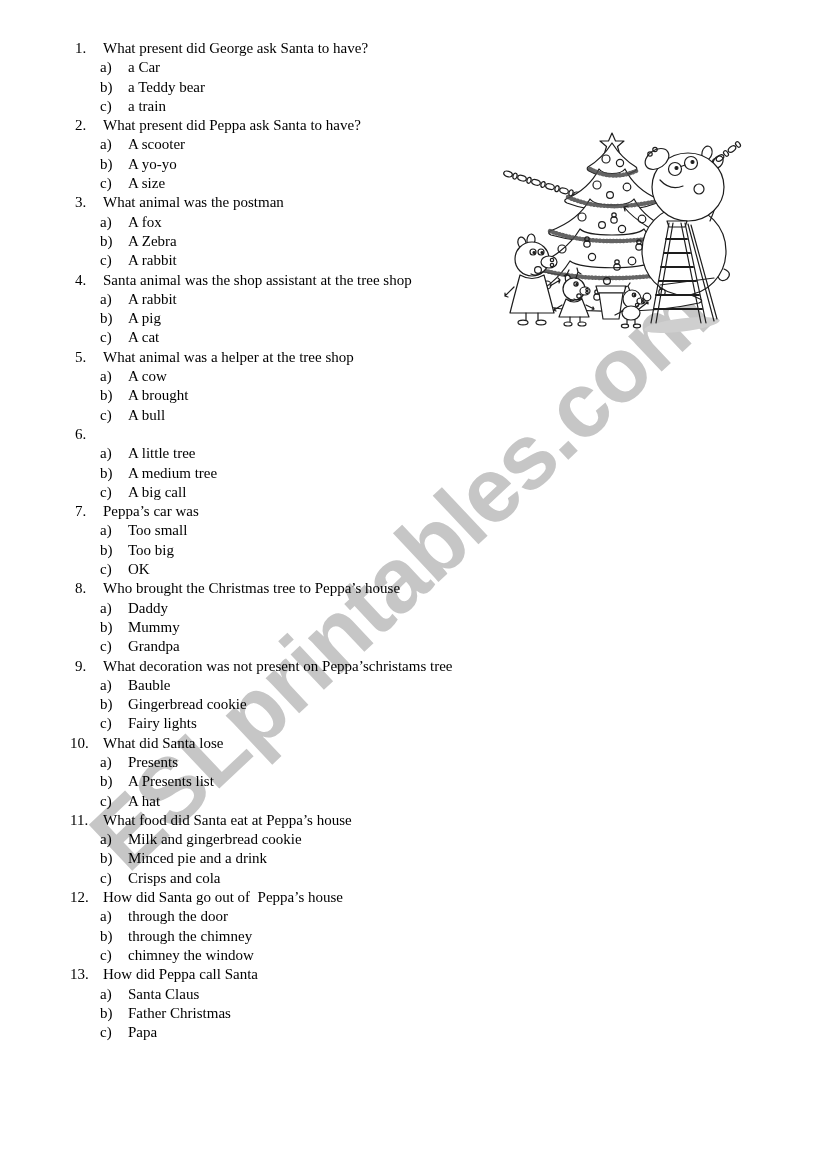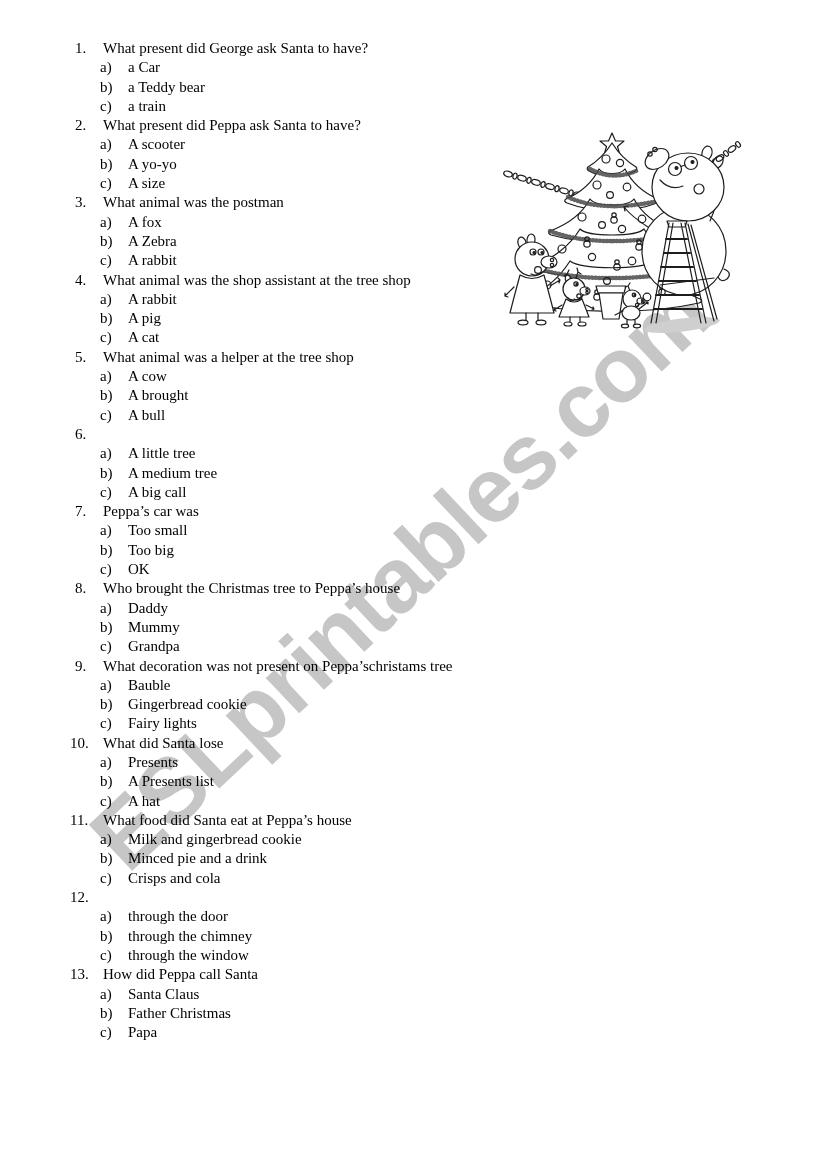--- a/index.html
+++ b/index.html
@@ -276,21 +276,21 @@
           <span class="opt-text">A Zebra</span>
         </div>
         <div class="opt-row">
           <span class="opt-letter">c)</span>
           <span class="opt-text">A rabbit</span>
         </div>
       </div>
       <div class="question">
         <div class="q-row">
           <span class="q-num single">4.</span>
-          <span class="q-text">What animal was the shop assistant at the tree shop</span>
+          <span class="q-text">Santa animal was the shop assistant at the tree shop</span>
         </div>
         <div class="opt-row">
           <span class="opt-letter">a)</span>
           <span class="opt-text">A rabbit</span>
         </div>
         <div class="opt-row">
           <span class="opt-letter">b)</span>
           <span class="opt-text">A pig</span>
         </div>
         <div class="opt-row">
@@ -419,32 +419,33 @@
           <span class="opt-text">Minced pie and a drink</span>
         </div>
         <div class="opt-row">
           <span class="opt-letter">c)</span>
           <span class="opt-text">Crisps and cola</span>
         </div>
       </div>
       <div class="question">
         <div class="q-row">
           <span class="q-num">12.</span>
+          <span class="q-text">How did Santa go out of  Peppa’s house</span>
         </div>
         <div class="opt-row">
           <span class="opt-letter">a)</span>
           <span class="opt-text">through the door</span>
         </div>
         <div class="opt-row">
           <span class="opt-letter">b)</span>
           <span class="opt-text">through the chimney</span>
         </div>
         <div class="opt-row">
           <span class="opt-letter">c)</span>
-          <span class="opt-text">through the window</span>
+          <span class="opt-text">chimney the window</span>
         </div>
       </div>
       <div class="question">
         <div class="q-row">
           <span class="q-num">13.</span>
           <span class="q-text">How did Peppa call Santa</span>
         </div>
         <div class="opt-row">
           <span class="opt-letter">a)</span>
           <span class="opt-text">Santa Claus</span>

